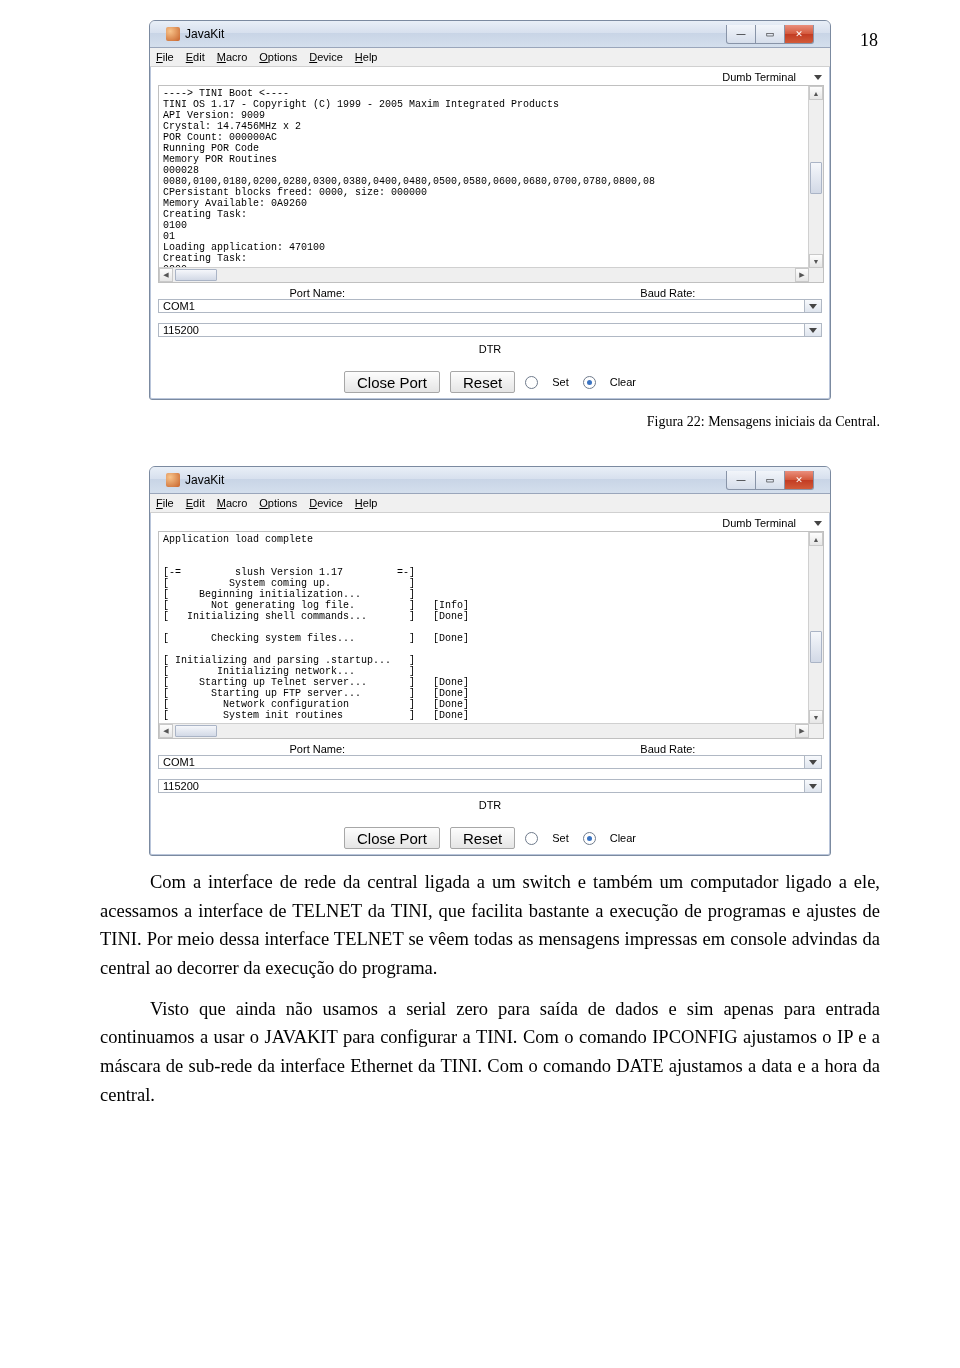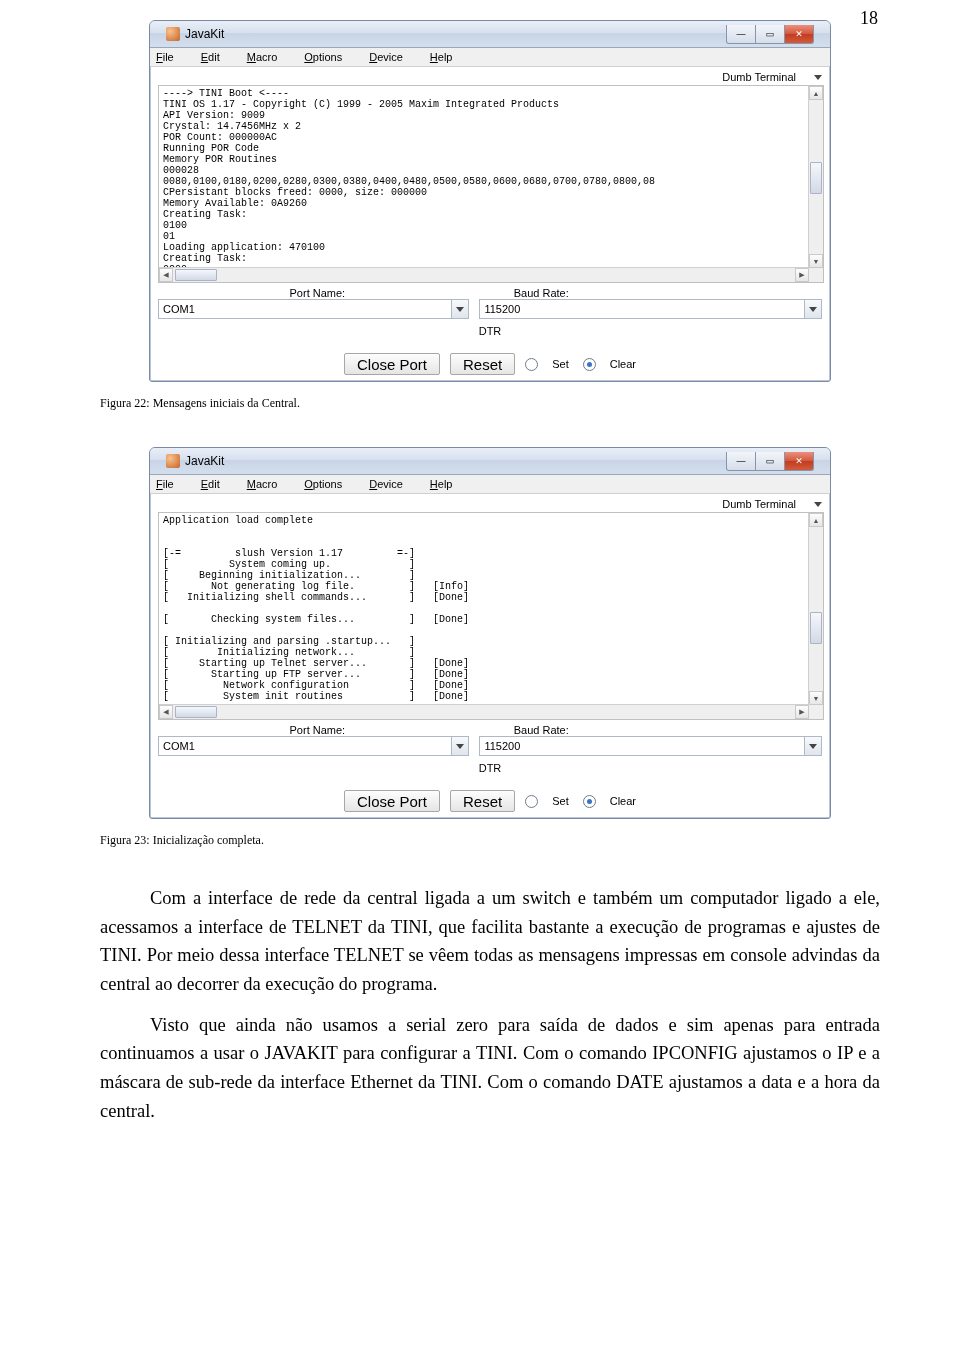--- a/index.html
+++ b/index.html
@@ -10,27 +10,27 @@
     width: 960px;
   }
   .page {
     padding: 20px 80px 60px 100px;
     position: relative;
     min-height: 1368px;
     box-sizing: border-box;
   }
   .page-number {
     position: absolute;
-    top: 8px;
+    top: 30px;
     right: 82px;
     font-size: 18px;
   }
   .figure-caption {
-    text-align: left;
-    font-size: 12px;
+    text-align: right;
+    font-size: 14px;
     margin: 14px 0 36px 0;
   }
   .body-text {
     font-size: 18.5px;
     line-height: 1.55;
     text-align: justify;
     margin: 12px 0;
     text-indent: 50px;
   }
 
@@ -79,21 +79,21 @@
     border-radius: 0 0 3px 0;
     background: linear-gradient(to bottom,#ea8f7d,#d45a3e 48%,#c23b22 50%,#d25b3a);
     color: #fff;
   }
 
   .menubar {
     background: #f0f0f0;
     border-bottom: 1px solid #d0d0d0;
     padding: 3px 6px;
     display: flex;
-    gap: 27px;
+    gap: 12px;
   }
   .menubar span u { text-decoration: underline; }
 
   .terminal-label-row {
     display: flex;
     justify-content: flex-end;
     align-items: center;
     padding: 4px 8px 0 8px;
     gap: 18px;
     font-size: 11px;
@@ -144,23 +144,23 @@
     display:flex; align-items:center; justify-content:center; font-size:7px; color:#555;
   }
   .h-scroll .track { flex:1; position:relative; }
   .h-scroll .thumb { position:absolute; top:1px; bottom:1px; left:2px; width:40px; background:linear-gradient(#f5f7fb,#d2d9e6); border:1px solid #aab4c6; border-radius:1px; }
   .corner { position:absolute; right:0; bottom:0; width:14px; height:14px; background:#efefef; }
 
   .labels-row {
     display:flex; font-size:11px; padding: 2px 8px 0 8px; gap: 37px;
   }
   .labels-row .pn { flex: 0 0 48%; text-align:center; }
-  .labels-row .br { flex: 1; }
-
-  .combo-row { display:flex; padding: 0 8px 4px 8px; gap: 10px; }
+  .labels-row .br { flex: 1; text-align:center; }
+
+  .combo-row { display:flex; padding: 0 8px 4px 8px; gap: 10px; flex-direction: column; }
   .combo {
     flex:1; height:18px;
     border:1px solid #b0b8c4;
     background:#fff;
     display:flex; align-items:center;
     font-size:11px;
     padding-left:4px;
     position:relative;
   }
   .combo.small { flex: 0 0 46%; }
@@ -379,17 +379,16 @@
           <span class="radio">
               <span class="dot"></span>
             </span>
           <span>Clear</span>
         </div>
       </div>
     </div>
     <div style="height:6px;"></div>
   </div>
 
-  <div class="figure-caption">Figura 23: Inicialização completa.</div>
 
   <p class="body-text">Com a interface de rede da central ligada a um switch e também um computador ligado a ele, acessamos a interface de TELNET da TINI, que facilita bastante a execução de programas e ajustes de TINI. Por meio dessa interface TELNET se vêem todas as mensagens impressas em console advindas da central ao decorrer da execução do programa.</p>
   <p class="body-text">Visto que ainda não usamos a serial zero para saída de dados e sim apenas para entrada continuamos a usar o JAVAKIT para configurar a TINI. Com o comando IPCONFIG ajustamos o IP e a máscara de sub-rede da interface Ethernet da TINI. Com o comando DATE ajustamos a data e a hora da central.</p>
 </div>
 
 </body></html>

